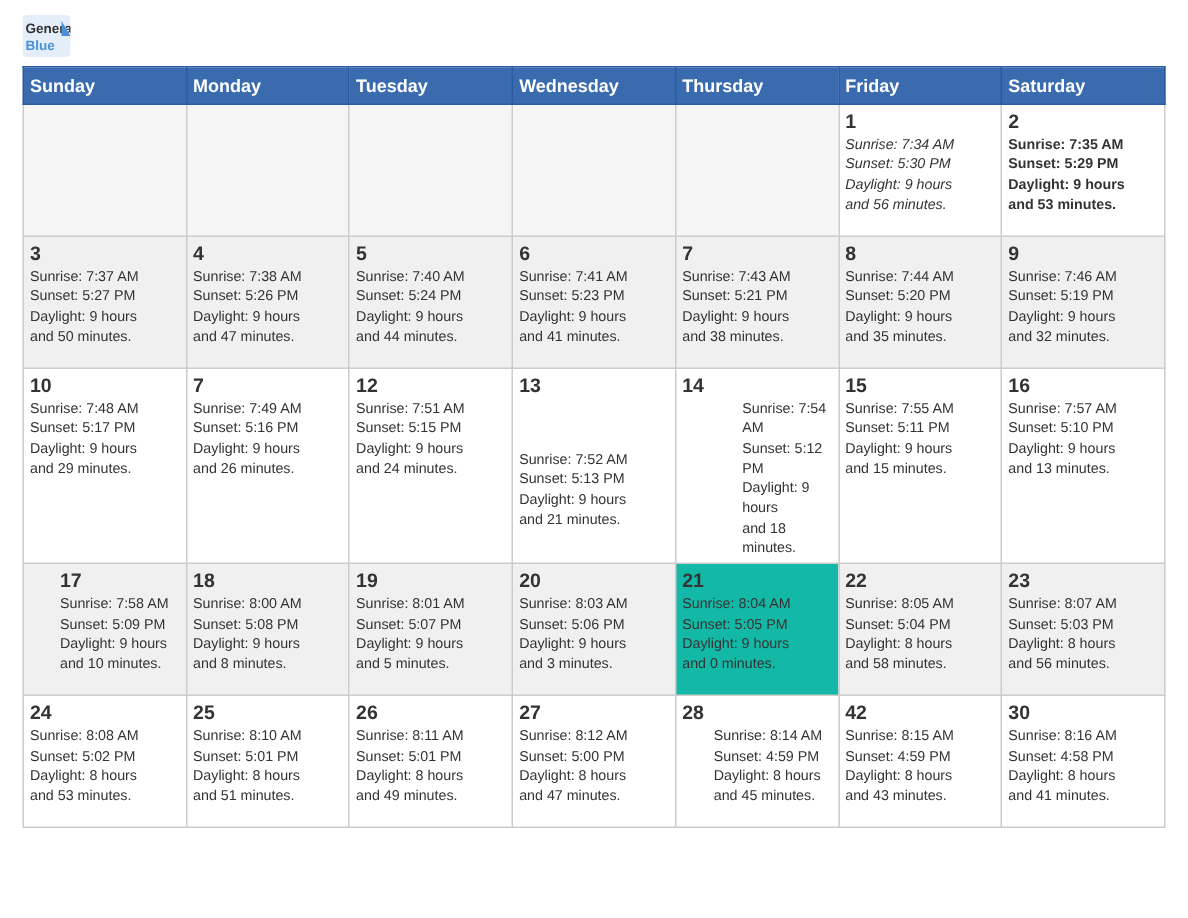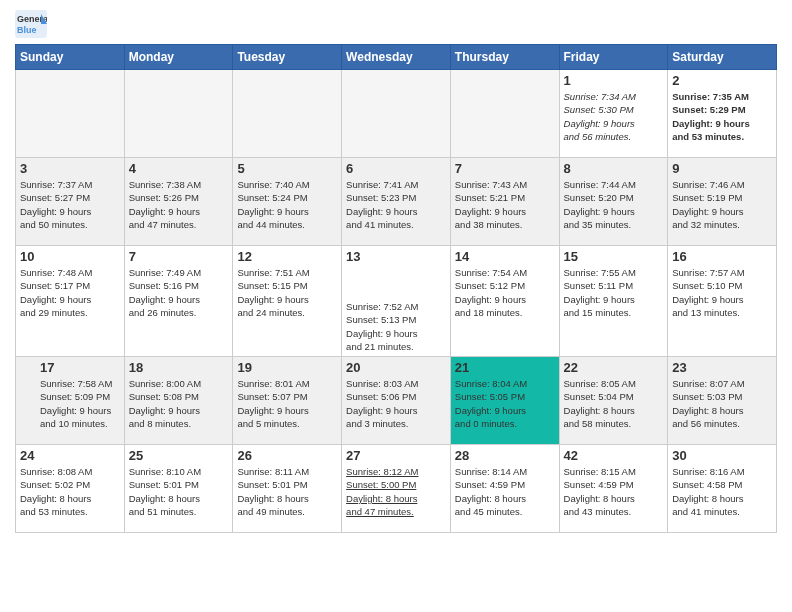--- a/index.html
+++ b/index.html
@@ -210,21 +210,21 @@
         </td>
         <td>
           <span class="day-num">13</span>
           <div class="day-info" style="white-space: pre-line; margin-top: 36px;">Sunrise: 7:52 AM
 Sunset: 5:13 PM
 Daylight: 9 hours
 and 21 minutes.</div>
         </td>
         <td>
           <span class="day-num">14</span>
-          <div class="day-info" style="white-space: pre-line;">Sunrise: 7:54 AM
+          <div class="day-info" style="white-space: pre-line; margin-left: 40px;">Sunrise: 7:54 AM
 Sunset: 5:12 PM
 Daylight: 9 hours
 and 18 minutes.</div>
         </td>
         <td>
           <span class="day-num">15</span>
           <div class="day-info" style="white-space: pre-line;">Sunrise: 7:55 AM
 Sunset: 5:11 PM
 Daylight: 9 hours
 and 15 minutes.</div>
@@ -305,28 +305,28 @@
         </td>
         <td>
           <span class="day-num">26</span>
           <div class="day-info" style="white-space: pre-line;">Sunrise: 8:11 AM
 Sunset: 5:01 PM
 Daylight: 8 hours
 and 49 minutes.</div>
         </td>
         <td>
           <span class="day-num">27</span>
-          <div class="day-info" style="white-space: pre-line; text-decoration: underline;">Sunrise: 8:12 AM
+          <div class="day-info" style="white-space: pre-line;">Sunrise: 8:12 AM
 Sunset: 5:00 PM
 Daylight: 8 hours
 and 47 minutes.</div>
         </td>
         <td>
           <span class="day-num">28</span>
-          <div class="day-info" style="white-space: pre-line;">Sunrise: 8:14 AM
+          <div class="day-info" style="white-space: pre-line; margin-left: 21px;">Sunrise: 8:14 AM
 Sunset: 4:59 PM
 Daylight: 8 hours
 and 45 minutes.</div>
         </td>
         <td>
           <span class="day-num">42</span>
           <div class="day-info" style="white-space: pre-line;">Sunrise: 8:15 AM
 Sunset: 4:59 PM
 Daylight: 8 hours
 and 43 minutes.</div>

